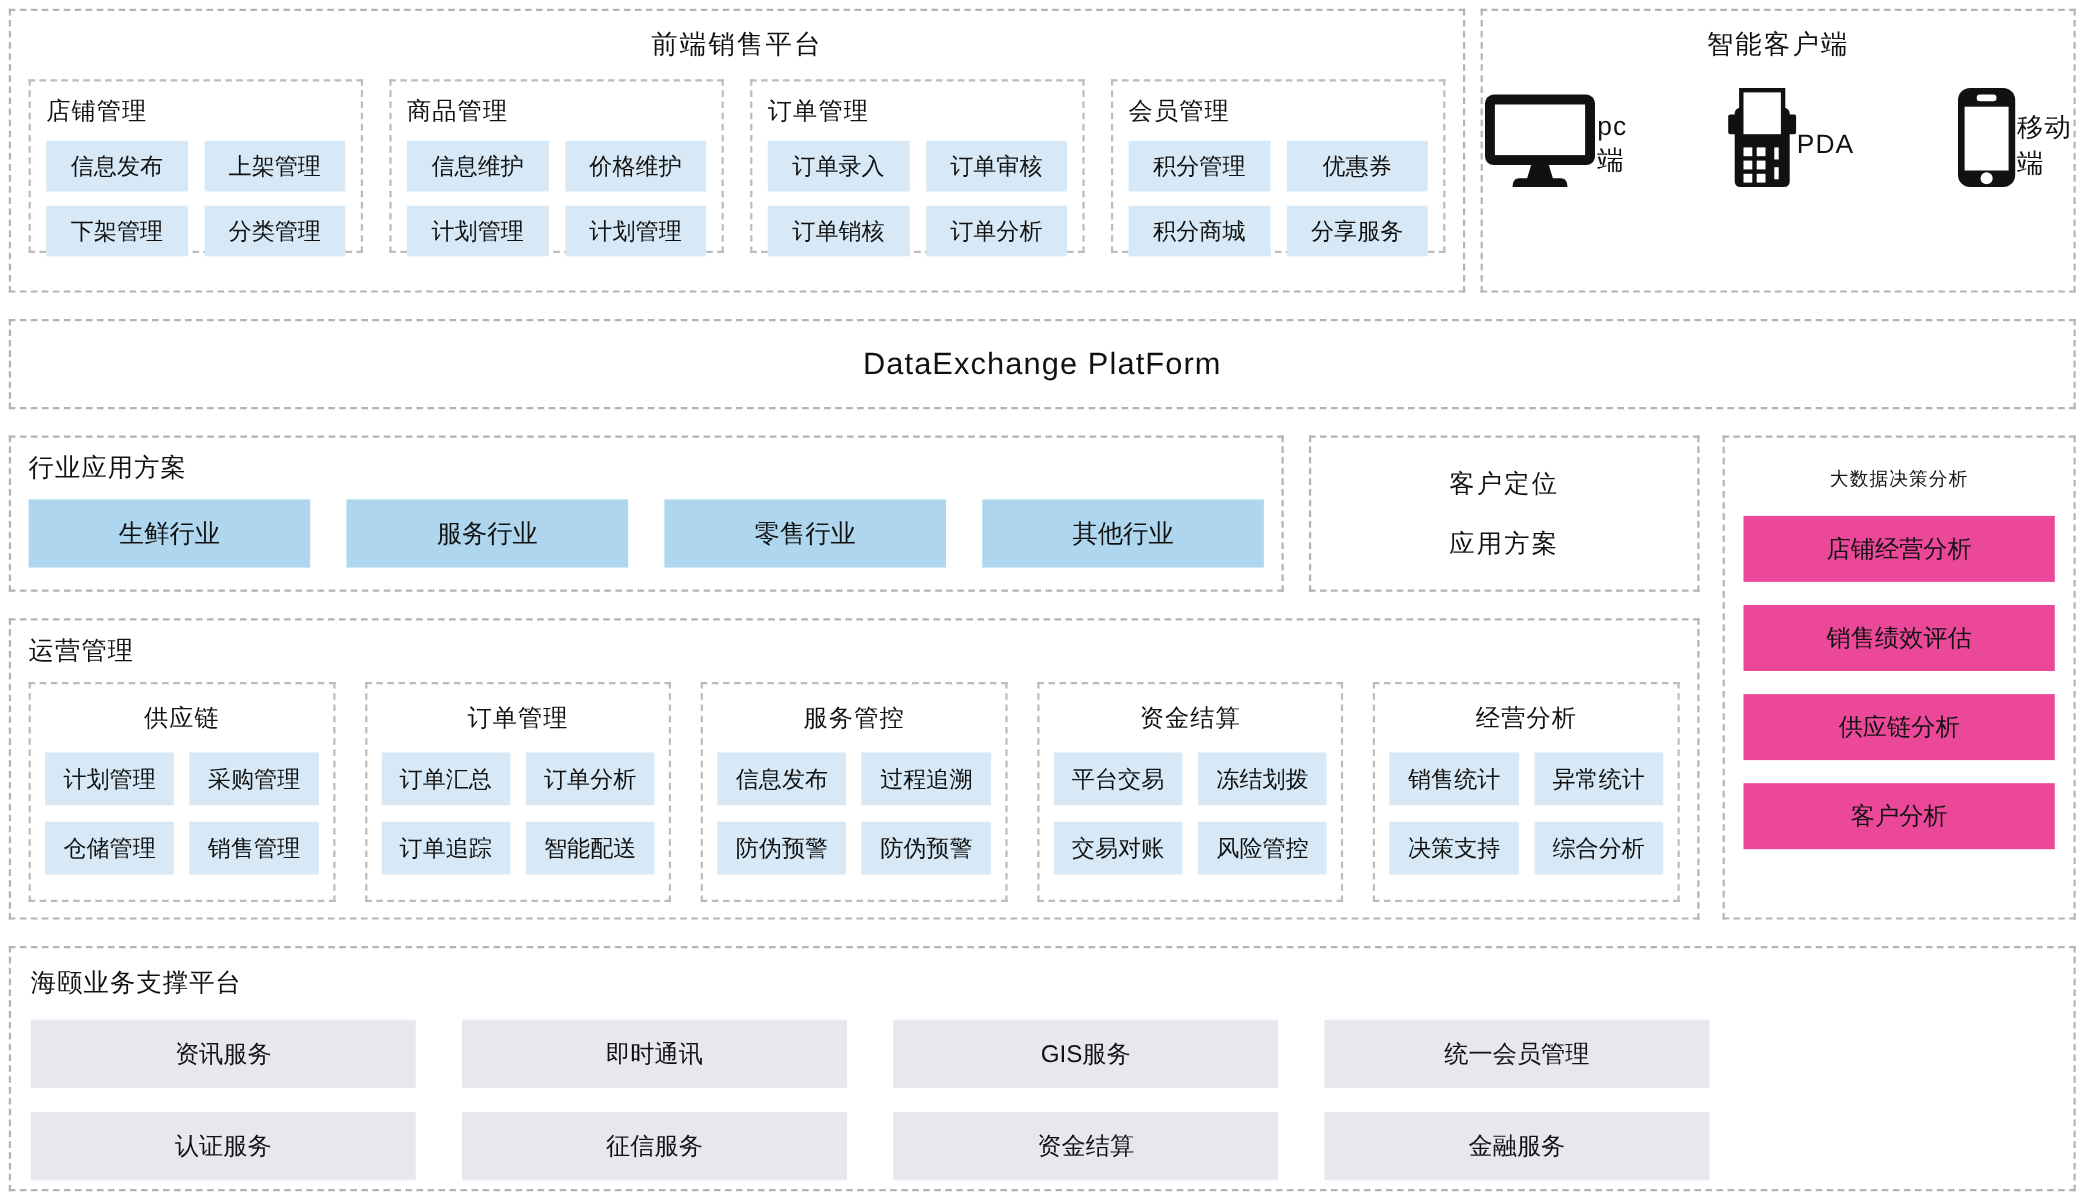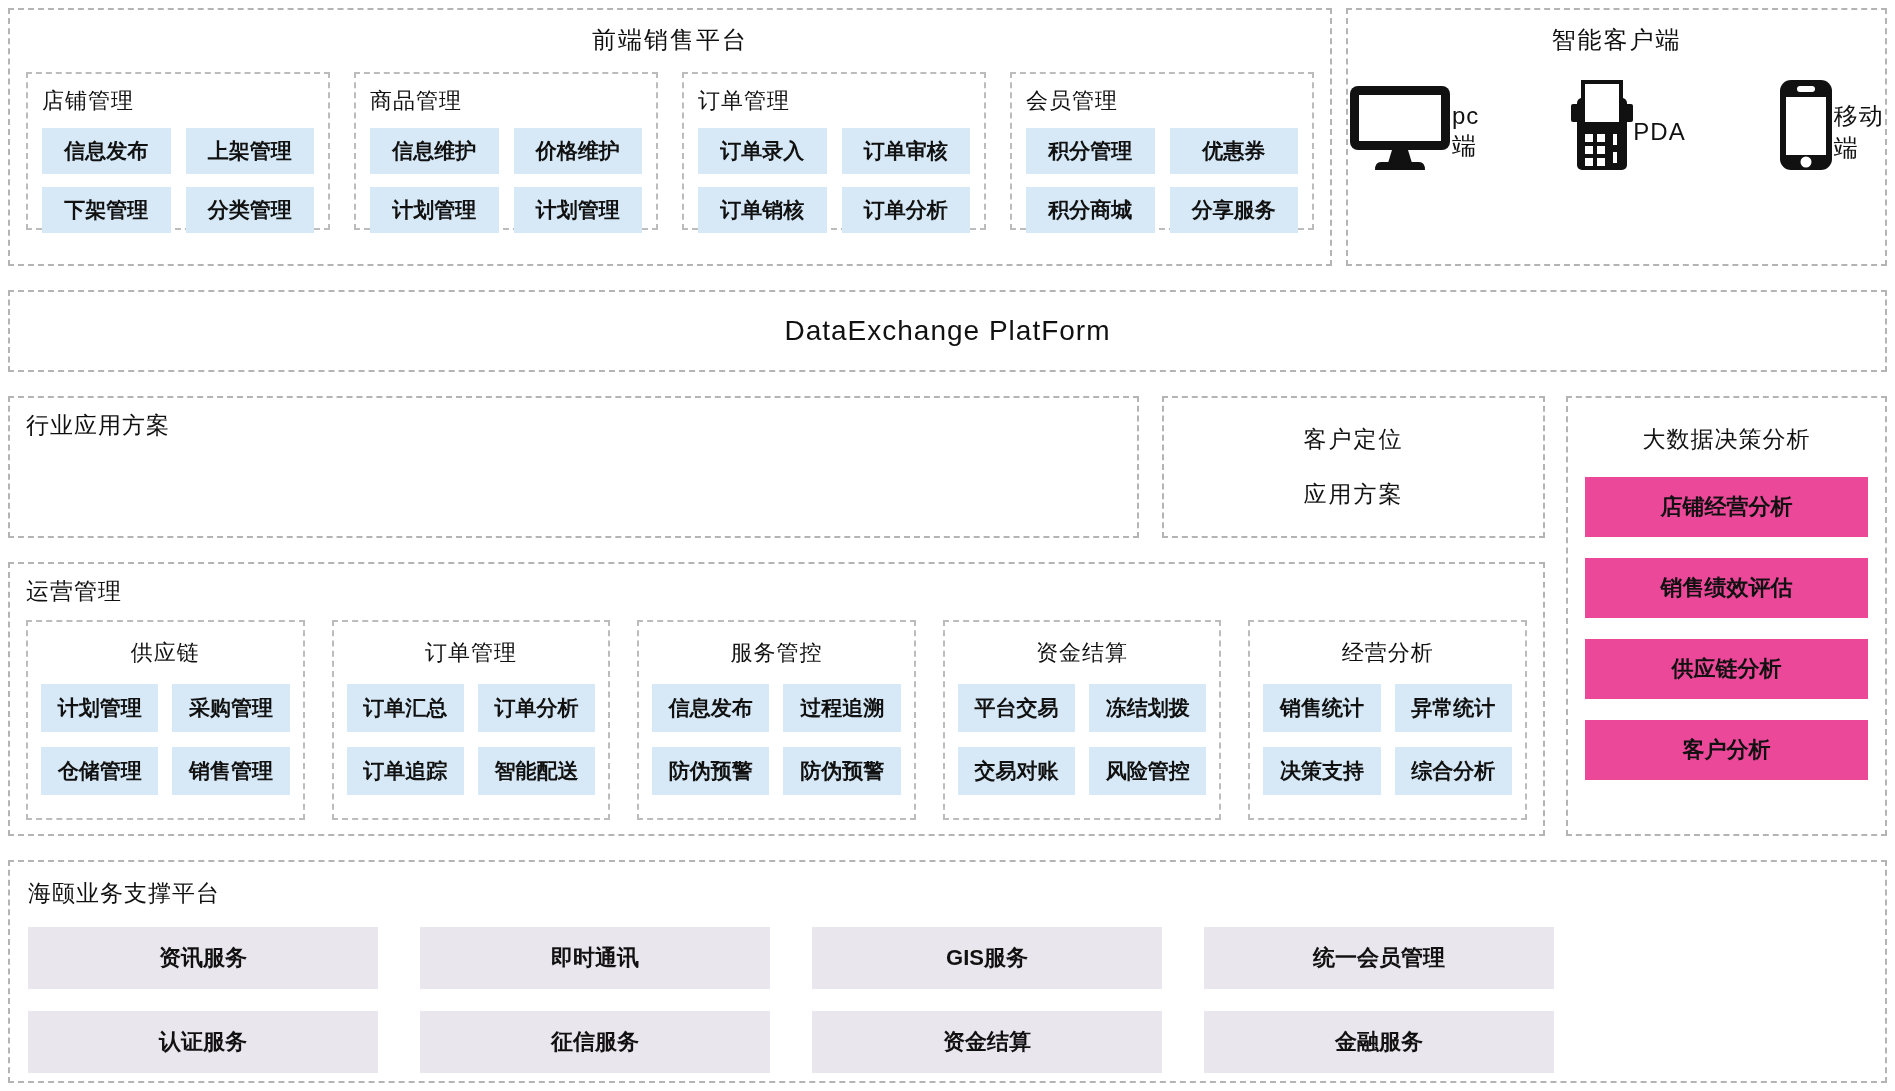--- a/index.html
+++ b/index.html
@@ -13,21 +13,21 @@
   .dashed { border: 2px dashed #b4b4b4; background: #fff; }
 
   
   .top-row { display: flex; gap: 14px; height: 258px; }
   .frontend { flex: 1; display: flex; flex-direction: column; }
   .panel-title-center { text-align: center; font-size: 24px; padding-top: 14px; letter-spacing: 2px; }
   .fe-groups { display: flex; gap: 24px; padding: 16px 16px 0; }
   .fe-group { flex: 1; border: 2px dashed #bcbcbc; padding: 10px 14px 14px; height: 158px; }
   .fe-group-title { font-size: 22px; margin: 2px 0 12px; letter-spacing: 1px; }
   .grid2 { display: grid; grid-template-columns: 1fr 1fr; gap: 13px 15px; }
-  .chip { display: flex; align-items: center; justify-content: center; font-size: 21px; white-space: nowrap; font-weight: bold; }
+  .chip { display: flex; align-items: center; justify-content: center; font-size: 21px; white-space: nowrap; }
   .chip.blue { background: #d7e9f6; height: 46px; }
 
   .client { width: 541px; display: flex; flex-direction: column; align-items: center; }
   .devices { display: flex; gap: 92px; margin-top: 20px; align-items: flex-start; }
   .device { display: flex; flex-direction: row; align-items: center; }
   .device .icon-slot { height: 96px; display: flex; align-items: flex-end; }
   .device-label { font-size: 24px; margin-top: 16px; letter-spacing: 1px; }
 
   
   .exchange { height: 82px; display: flex; align-items: center; justify-content: center; }
@@ -46,21 +46,21 @@
   .customer-line { font-size: 23px; letter-spacing: 2px; }
 
   .operations { flex: 1; padding: 12px 16px; }
   .op-groups { display: flex; gap: 27px; margin-top: 13px; }
   .op-group { flex: 1; border: 2px dashed #bcbcbc; padding: 10px 13px 14px; height: 200px; }
   .op-group-title { text-align: center; font-size: 22px; margin: 6px 0 16px; letter-spacing: 1px; }
   .op-group .grid2 { gap: 15px 14px; }
   .op-group .chip.blue { height: 48px; }
 
   .bigdata { width: 321px; display: flex; flex-direction: column; padding: 16px 17px; }
-  .bigdata-title { text-align: center; font-size: 23px; letter-spacing: 1px; margin: 10px 0 22px; }
+  .bigdata-title { text-align: center; font-size: 17px; letter-spacing: 1px; margin: 10px 0 22px; }
   .bigdata-stack { display: flex; flex-direction: column; gap: 21px; }
   .chip.lav { background: #ec4899; height: 60px; font-size: 22px; }
 
   
   .support { height: 223px; padding: 16px 18px; }
   .support-grid { display: grid; grid-template-columns: repeat(4, 350px); gap: 22px 42px; margin-top: 18px; }
   .chip.lavlight { background: #eae6ee; height: 62px; font-size: 22px; }
 
   svg { display: block; }
 </style>
@@ -174,20 +174,26 @@
   <section class="dashed exchange">
     <div class="exchange-title">DataExchange  PlatForm</div>
   </section>
 
   <div class="mid-row">
     <div class="mid-left">
 
       <div class="industry-row">
         <section class="dashed industry">
           <div class="panel-title-left">行业应用方案</div>
+          <div class="industry-buttons">
+            <div class="chip bigblue">生鲜行业</div>
+            <div class="chip bigblue">服务行业</div>
+            <div class="chip bigblue">零售行业</div>
+            <div class="chip bigblue">其他行业</div>
+          </div>
         </section>
 
         <section class="dashed customer">
           <div class="customer-line">客户定位</div>
           <div class="customer-line">应用方案</div>
         </section>
       </div>
 
       <section class="dashed operations">
         <div class="panel-title-left">运营管理</div>

